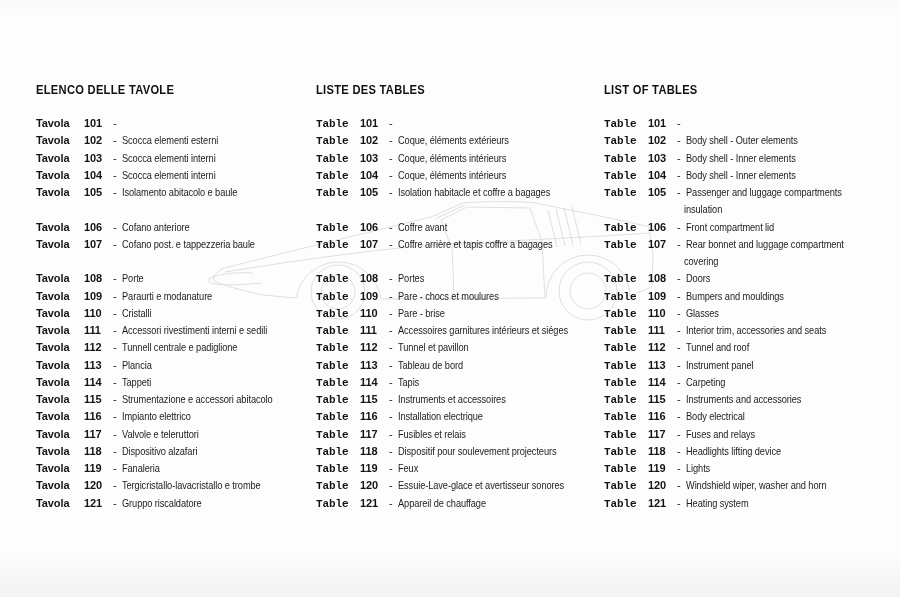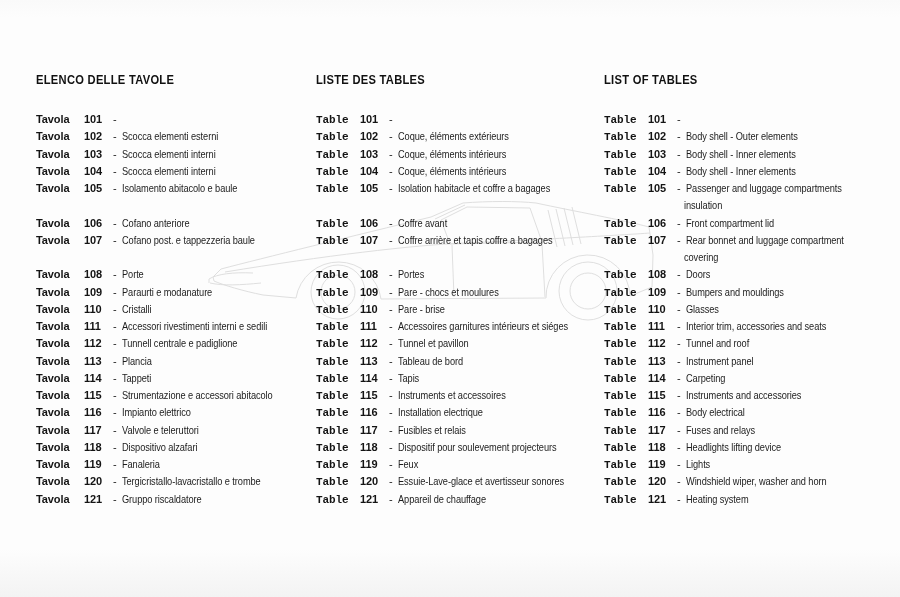--- a/index.html
+++ b/index.html
@@ -3,26 +3,26 @@
 <meta charset="utf-8">
 <title>List of Tables</title>
 <style>
   html,body{margin:0;padding:0;background:#e9e9e9;}
   .page{
     position:relative;width:900px;height:597px;overflow:hidden;
     background:linear-gradient(180deg,#fafafa 0%,#fdfdfd 3%,#fdfdfd 92%,#f3f3f3 100%);
     font-family:"Liberation Sans","DejaVu Sans",sans-serif;color:#1a1a1a;
   }
   .watermark{position:absolute;left:203px;top:192px;width:460px;height:175px;pointer-events:none;}
-  .col{position:absolute;top:74px;width:300px;}
+  .col{position:absolute;top:84px;width:300px;}
   .hdr{
     margin:0;font-size:12px;font-weight:700;letter-spacing:.3px;line-height:13px;color:#111;
     transform:scaleX(.93);transform-origin:0 50%;white-space:nowrap;
   }
-  .rows{margin-top:24px;}
+  .rows{margin-top:18px;}
   .row{
     height:17.25px;line-height:17.25px;display:flex;align-items:baseline;
     font-size:11px;white-space:nowrap;letter-spacing:-.1px;
   }
   .lbl{font-weight:700;flex:0 0 48px;color:#141414;}
   .col-fr .lbl,.col-en .lbl{flex:0 0 44px;font-family:Liberation Mono, monospace;}
   .num{font-weight:700;flex:0 0 27px;color:#141414;}
   .dash{margin:0 5px 0 2px;font-weight:400;color:#222;}
   .txt{
     font-weight:400;color:#1c1c1c;display:inline-block;

